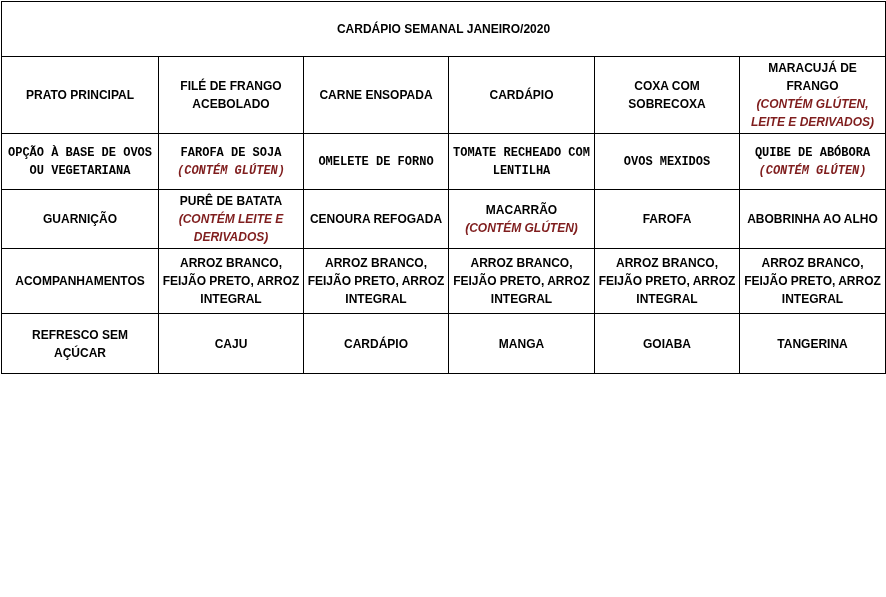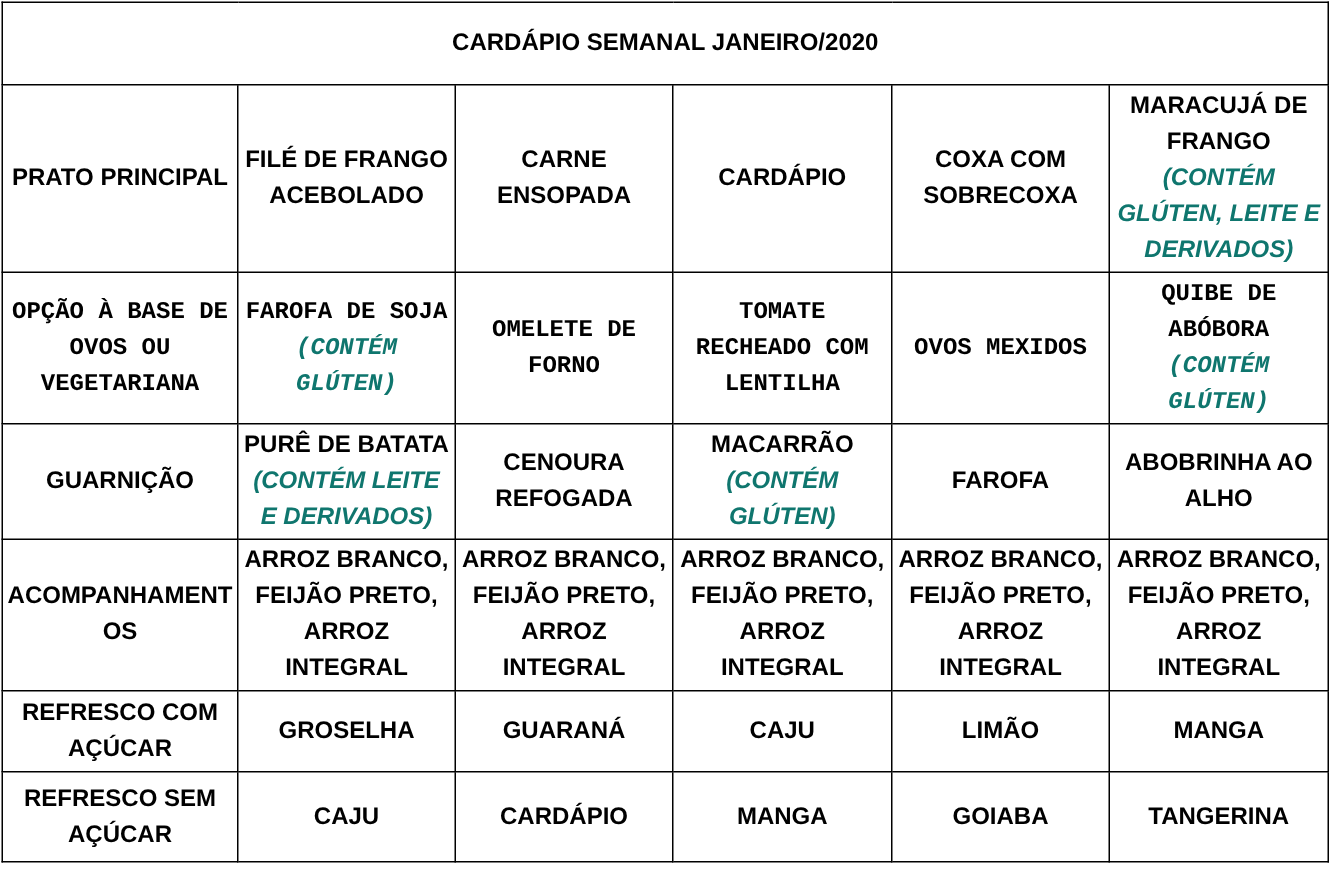--- a/index.html
+++ b/index.html
@@ -15,35 +15,35 @@
     border-collapse: collapse;
     table-layout: fixed;
     width: 884px;
     margin: 1px;
   }
   table.menu td {
     border: 1px solid #000000;
     text-align: center;
     vertical-align: middle;
     font-weight: bold;
-    font-size: 16px;
+    font-size: 12px;
     line-height: 1.5;
     padding: 2px 3px;
     overflow: hidden;
     word-wrap: break-word;
   }
   td.title {
     font-size: 13px;
   }
   td.rlabel {
     white-space: pre-line;
   }
   .note {
     display: block;
-    color: #0f766e;
+    color: #7f1d1d;
     font-style: italic;
   }
   tr.r-title { height: 55px; }
   tr.r-head  { height: 53px; }
   tr.r0 { height: 62px; }
   tr.r1 { height: 56px; font-family: Liberation Mono, monospace; }
   tr.r2 { height: 57px; }
   tr.r3 { height: 65px; }
   tr.r4 { height: 53px; }
   tr.r5 { height: 84px; }
@@ -115,28 +115,20 @@
     <td class="rlabel">ACOMPANHAMENTOS</td>
     <td><span>ARROZ BRANCO, FEIJÃO PRETO, ARROZ INTEGRAL</span></td>
     <td><span>ARROZ BRANCO, FEIJÃO PRETO, ARROZ INTEGRAL</span></td>
     <td><span>ARROZ BRANCO, FEIJÃO PRETO, ARROZ INTEGRAL</span></td>
     <td><span>ARROZ BRANCO, FEIJÃO PRETO, ARROZ INTEGRAL</span></td>
     <td><span>ARROZ BRANCO, FEIJÃO PRETO, ARROZ INTEGRAL</span></td>
   </tr>
 
 
 
-  <tr class="r6">
-    <td class="rlabel">REFRESCO COM AÇÚCAR</td>
-    <td><span>GROSELHA</span></td>
-    <td><span>GUARANÁ</span></td>
-    <td><span>CAJU</span></td>
-    <td><span>LIMÃO</span></td>
-    <td><span>MANGA</span></td>
-  </tr>
 
   <tr class="r7">
     <td class="rlabel">REFRESCO SEM AÇÚCAR</td>
     <td><span>CAJU</span></td>
     <td><span>CARDÁPIO</span></td>
     <td><span>MANGA</span></td>
     <td><span>GOIABA</span></td>
     <td><span>TANGERINA</span></td>
   </tr>
 </tbody>

